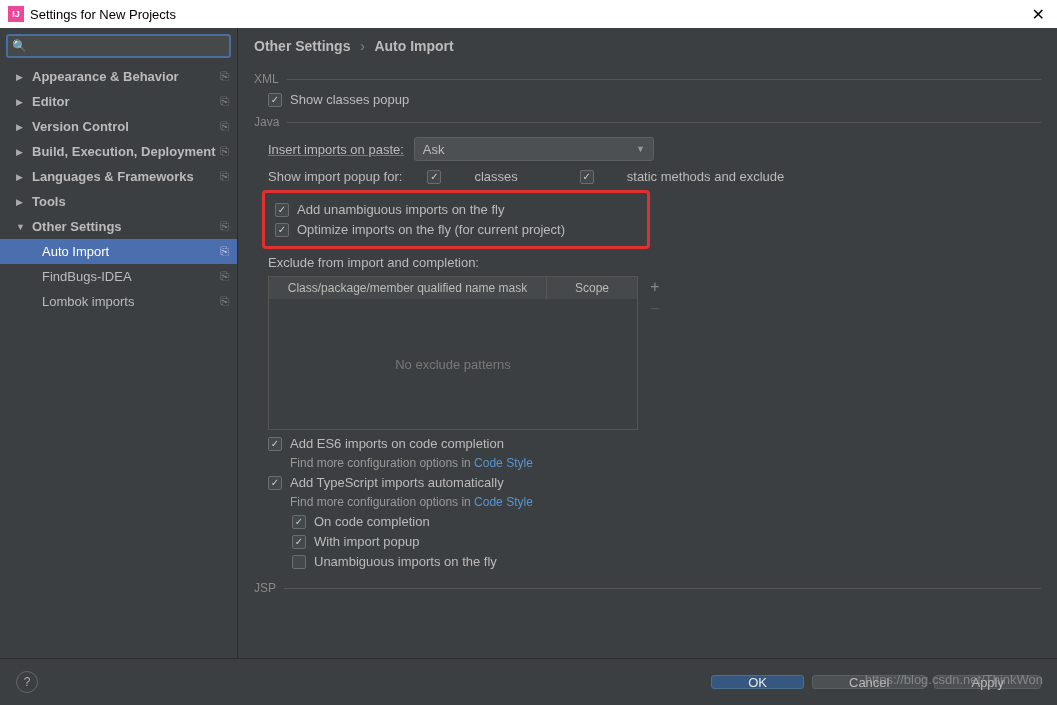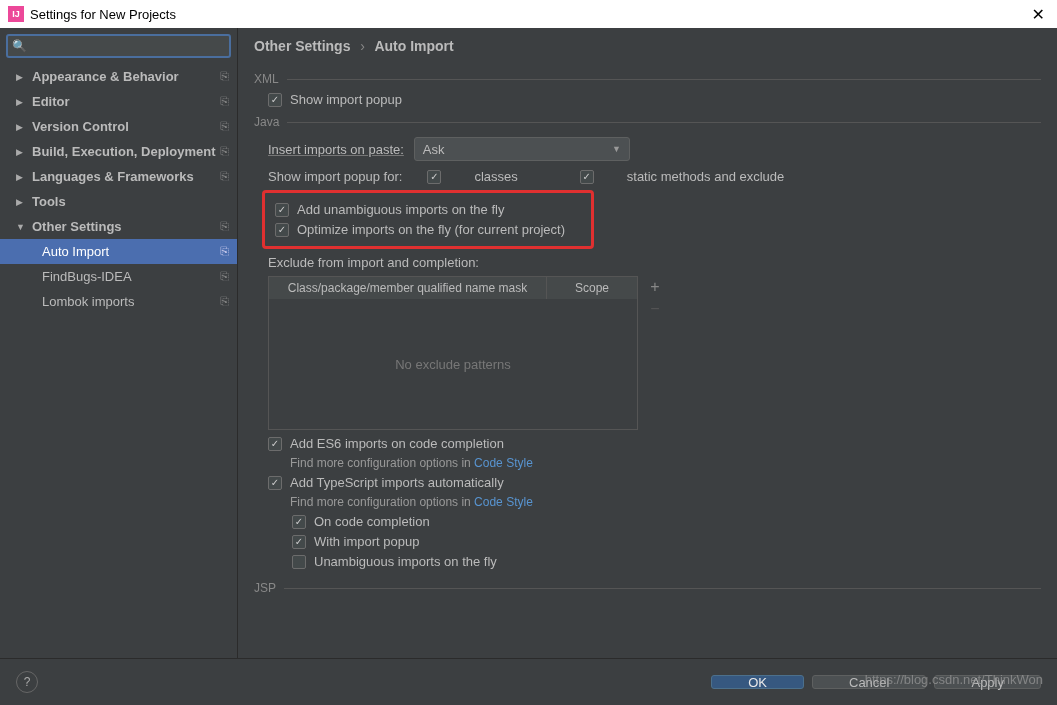--- a/index.html
+++ b/index.html
@@ -26,24 +26,24 @@
 .content { flex: 1; background: #3c3f41; display: flex; flex-direction: column; overflow: hidden; }
 .breadcrumb { padding: 10px 16px; font-weight: bold; color: #bbb; font-size: 14px; }
 .bc-sep { color: #888; margin: 0 6px; font-weight: normal; }
 .scroll-area { flex: 1; overflow-y: auto; padding: 0 16px; }
 .section-head { display: flex; align-items: center; margin: 8px 0 6px 0; color: #888; font-size: 12px; }
 .section-head .line { flex: 1; height: 1px; background: #555; margin-left: 8px; }
 .checkbox-row { display: flex; align-items: center; margin: 5px 0 5px 14px; }
 .chk { width: 14px; height: 14px; border: 1px solid #6c6c6c; background: #43494a; margin-right: 8px; display: flex; align-items: center; justify-content: center; font-size: 10px; color: #bbb; border-radius:2px; }
 .chk.checked::after { content: "✓"; color: #ccc; }
 .form-row { display: flex; align-items: center; margin: 8px 0 8px 14px; gap: 10px; }
-.select { background: #4c5052; border: 1px solid #5e6060; height: 24px; display: flex; align-items: center; padding: 8px 8px; width: 216px; justify-content: space-between; border-radius: 3px; }
+.select { background: #4c5052; border: 1px solid #5e6060; height: 24px; display: flex; align-items: center; padding: 8px 8px; width: 240px; justify-content: space-between; border-radius: 3px; }
 .select .caret { font-size: 9px; color: #999; }
 .inline-chks { display: flex; align-items: center; gap: 25px; margin: 6px 0 6px 14px; flex-wrap: wrap; }
-.highlight-box { border: 3px solid #e03030; border-radius: 4px; padding: 4px 4px; margin: 2px 0 6px 8px; width: 332px; }
+.highlight-box { border: 3px solid #e03030; border-radius: 4px; padding: 4px 4px; margin: 2px 0 6px 8px; width: 388px; }
 .table-wrap { display: flex; margin: 6px 0 6px 14px; }
 .table { border: 1px solid #555; width: 370px; }
 .table-head { display: flex; background: #45494a; }
 .th { padding: 4px 8px; border-right: 1px solid #555; font-size: 12px; text-align: center; }
 .th.name { flex: 1; }
 .th.scope { width: 90px; border-right: none; }
 .table-body { height: 130px; display: flex; align-items: center; justify-content: center; color: #777; background: #3c3f41; }
 .table-actions { display: flex; flex-direction: column; margin-left: 6px; }
 .act-btn { width: 22px; height: 22px; display: flex; align-items: center; justify-content: center; color: #888; font-size: 16px; cursor: pointer; }
 .link { color: #5894d0; }
@@ -133,21 +133,21 @@
       <span>Auto Import</span>
     </div>
 
     <div class="scroll-area">
       <div class="section-head">
           <span>XML</span>
           <span class="line"></span>
         </div>
       <div class="checkbox-row">
           <span class="chk checked"></span>
-          <span>Show import popup</span>
+          <span>Show classes popup</span>
         </div>
 
       <div class="section-head">
           <span>Java</span>
           <span class="line"></span>
         </div>
       <div class="form-row">
         <span class="und">Insert imports on paste:</span>
         <div class="select">
             <span>Ask</span>

